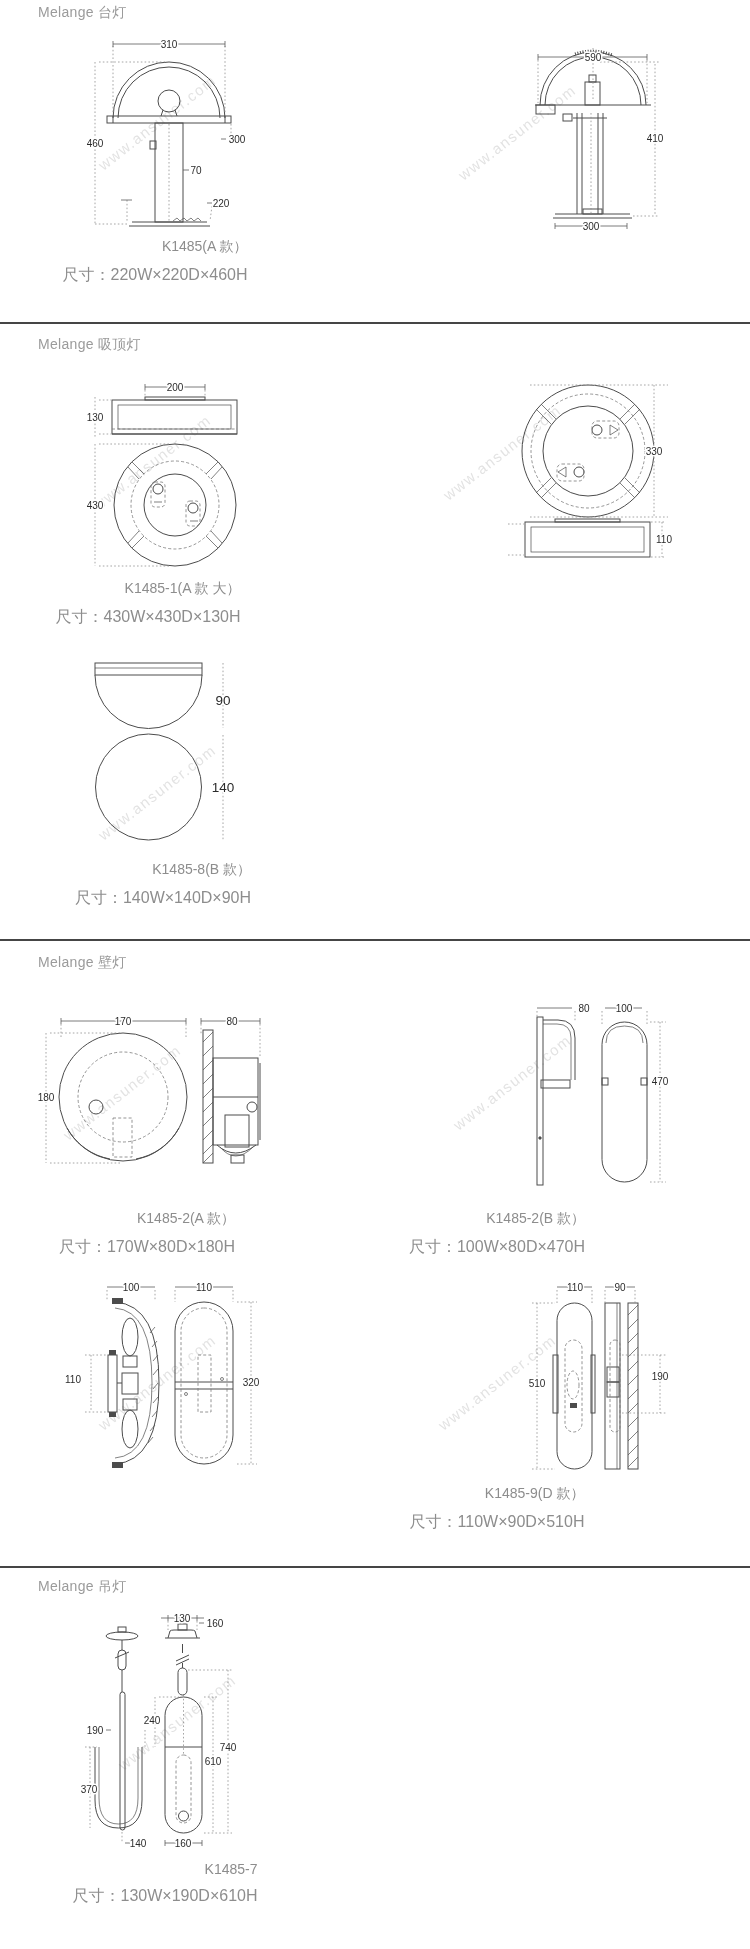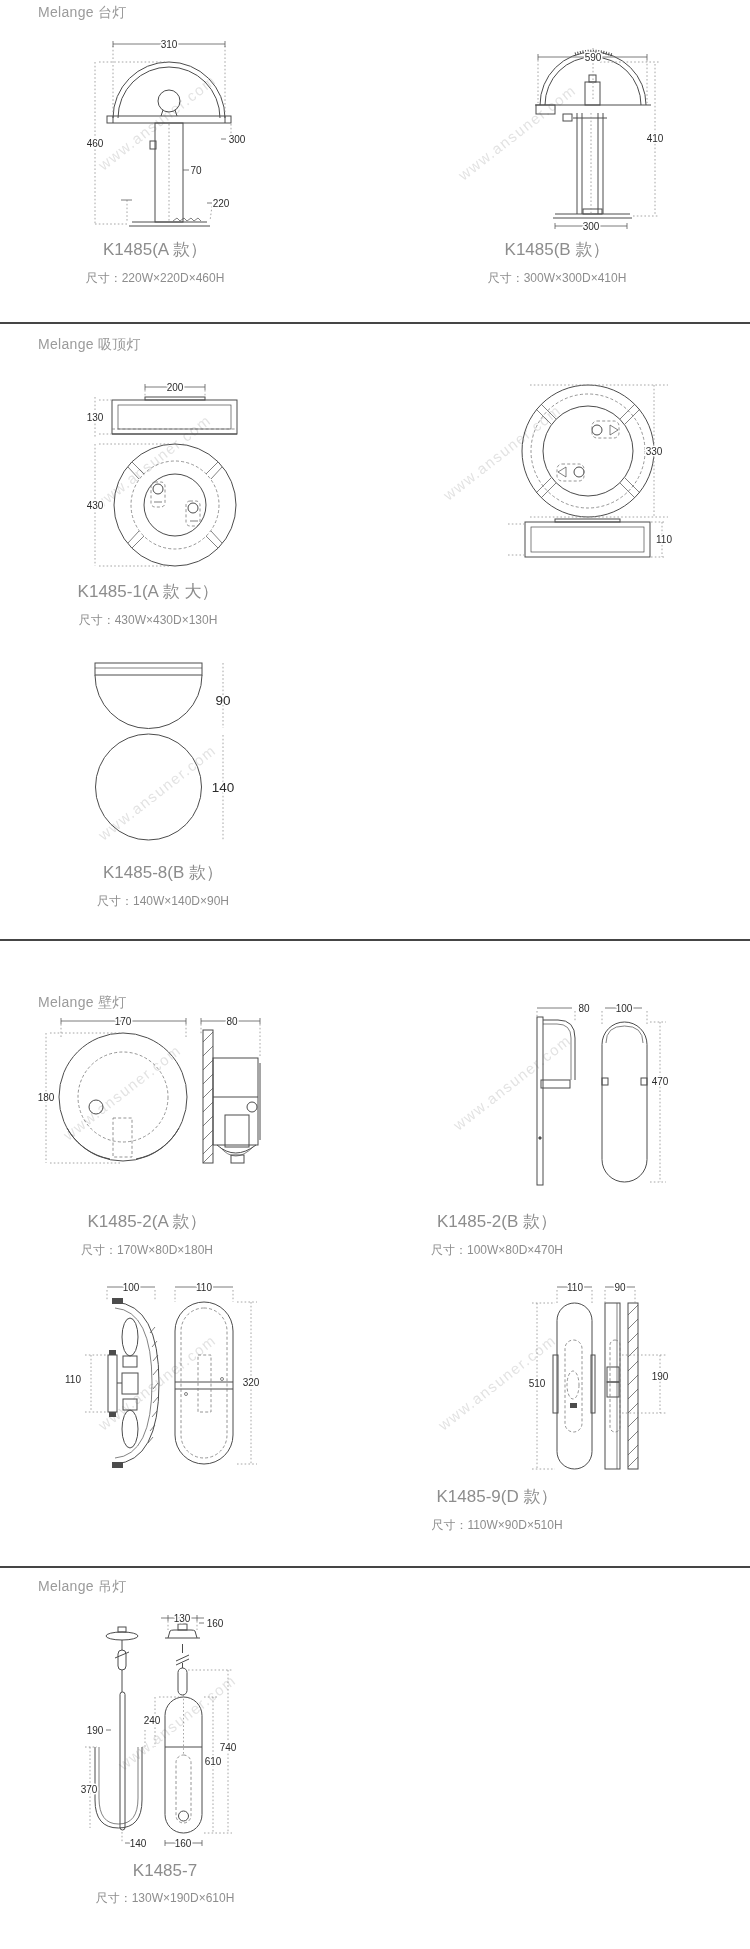--- a/index.html
+++ b/index.html
@@ -1,22 +1,22 @@
 <!DOCTYPE html>
 <html><head>
 <meta charset="utf-8">
 <style>
   html,body{margin:0;padding:0;background:#fff;}
   .page{position:relative;width:750px;height:1949px;background:#ffffff;overflow:hidden;
         font-family:"Liberation Sans",sans-serif;}
   .sec-header{position:absolute;left:6px;color:#9b9b9b;font-size:14px;letter-spacing:.3px;white-space:nowrap;margin-left:32px;}
   .divider{position:absolute;left:0;width:750px;height:2px;background:#454545;}
   .plabel{position:absolute;transform:translateX(-50%);text-align:center;white-space:nowrap;}
-  .pcode{font-size:17px;color:#8d8d8d;margin-bottom:9px;}
-  .psize{font-size:12px;color:#8d8d8d;}
+  .pcode{font-size:14px;color:#8d8d8d;margin-bottom:9px;text-align:right;}
+  .psize{font-size:16px;color:#8d8d8d;}
   .wm{position:absolute;color:#d0d0d0;opacity:.6;font-size:15px;letter-spacing:1.5px;
       transform:rotate(-38deg);transform-origin:left top;white-space:nowrap;pointer-events:none;}
   svg.draw{position:absolute;overflow:visible;}
   .s{stroke:#4c4c4c;stroke-width:1;fill:none;}
   .sf{fill:#4c4c4c;stroke:none;}
   .thin{stroke-width:.7;}
   .sd{stroke:#7a7a7a;stroke-width:.8;fill:none;stroke-dasharray:3 2.2;}
   .dot{stroke:#8f8f8f;stroke-width:.8;fill:none;stroke-dasharray:1.6 2.2;}
   .dim{stroke:#5a5a5a;stroke-width:.8;fill:none;}
   text.dn{font-family:"Liberation Sans",sans-serif;font-size:10px;fill:#2b2b2b;text-anchor:middle;
@@ -120,24 +120,20 @@
     </g>
     <text class="dn" x="178" y="30.5">590</text>
     <text class="dn" x="240" y="112">410</text>
     <text class="dn" x="176" y="200">300</text>
   </svg>
 
   <div class="plabel" style="left:155px;top:238px">
     <div class="pcode">K1485(A 款）</div>
     <div class="psize">尺寸：220W×220D×460H</div>
   </div>
-  <div class="plabel" style="left:557px;top:238px">
-    <div class="pcode">K1485(B 款）</div>
-    <div class="psize">尺寸：300W×300D×410H</div>
-  </div>
 
   <div class="divider" style="top:322px"></div>
   <div class="sec-header" style="top:336px">Melange 吸顶灯</div>
 
   <svg class="draw" style="left:55px;top:372px" width="225" height="212" viewBox="0 0 225 212">
     <g class="s">
       <rect x="57" y="28" width="125" height="34"></rect>
       <rect x="63" y="33" width="113" height="24" class="thin"></rect>
       <rect x="90" y="25" width="60" height="3"></rect>
       <line x1="57" y1="62" x2="182" y2="62"></line>
@@ -225,21 +221,21 @@
     <text class="dn dn-lg" x="163" y="47">90</text>
     <text class="dn dn-lg" x="163" y="134">140</text>
   </svg>
 
   <div class="plabel" style="left:163px;top:861px">
     <div class="pcode">K1485-8(B 款）</div>
     <div class="psize">尺寸：140W×140D×90H</div>
   </div>
 
   <div class="divider" style="top:939px"></div>
-  <div class="sec-header" style="top:994px">Melange 壁灯</div>
+  <div class="sec-header" style="top:954px">Melange 壁灯</div>
 
   <svg class="draw" style="left:20px;top:995px" width="265" height="205" viewBox="0 0 265 205">
     <g class="s">
       <circle cx="103" cy="102" r="64"></circle>
       <circle cx="76" cy="112" r="7"></circle>
       <path d="M47,133 A62,62 0 0 0 90,164"></path>
       <path d="M116,164 A62,62 0 0 0 159,133"></path>
       <rect x="183" y="35" width="10" height="133"></rect>
       <path class="thin" d="M183,47 L193,37 M183,61 L193,51 M183,75 L193,65 M183,89 L193,79 M183,103 L193,93 M183,117 L193,107 M183,131 L193,121 M183,145 L193,135 M183,159 L193,149 M183,168 L193,158"></path>
       <rect x="193" y="63" width="45" height="87"></rect>

